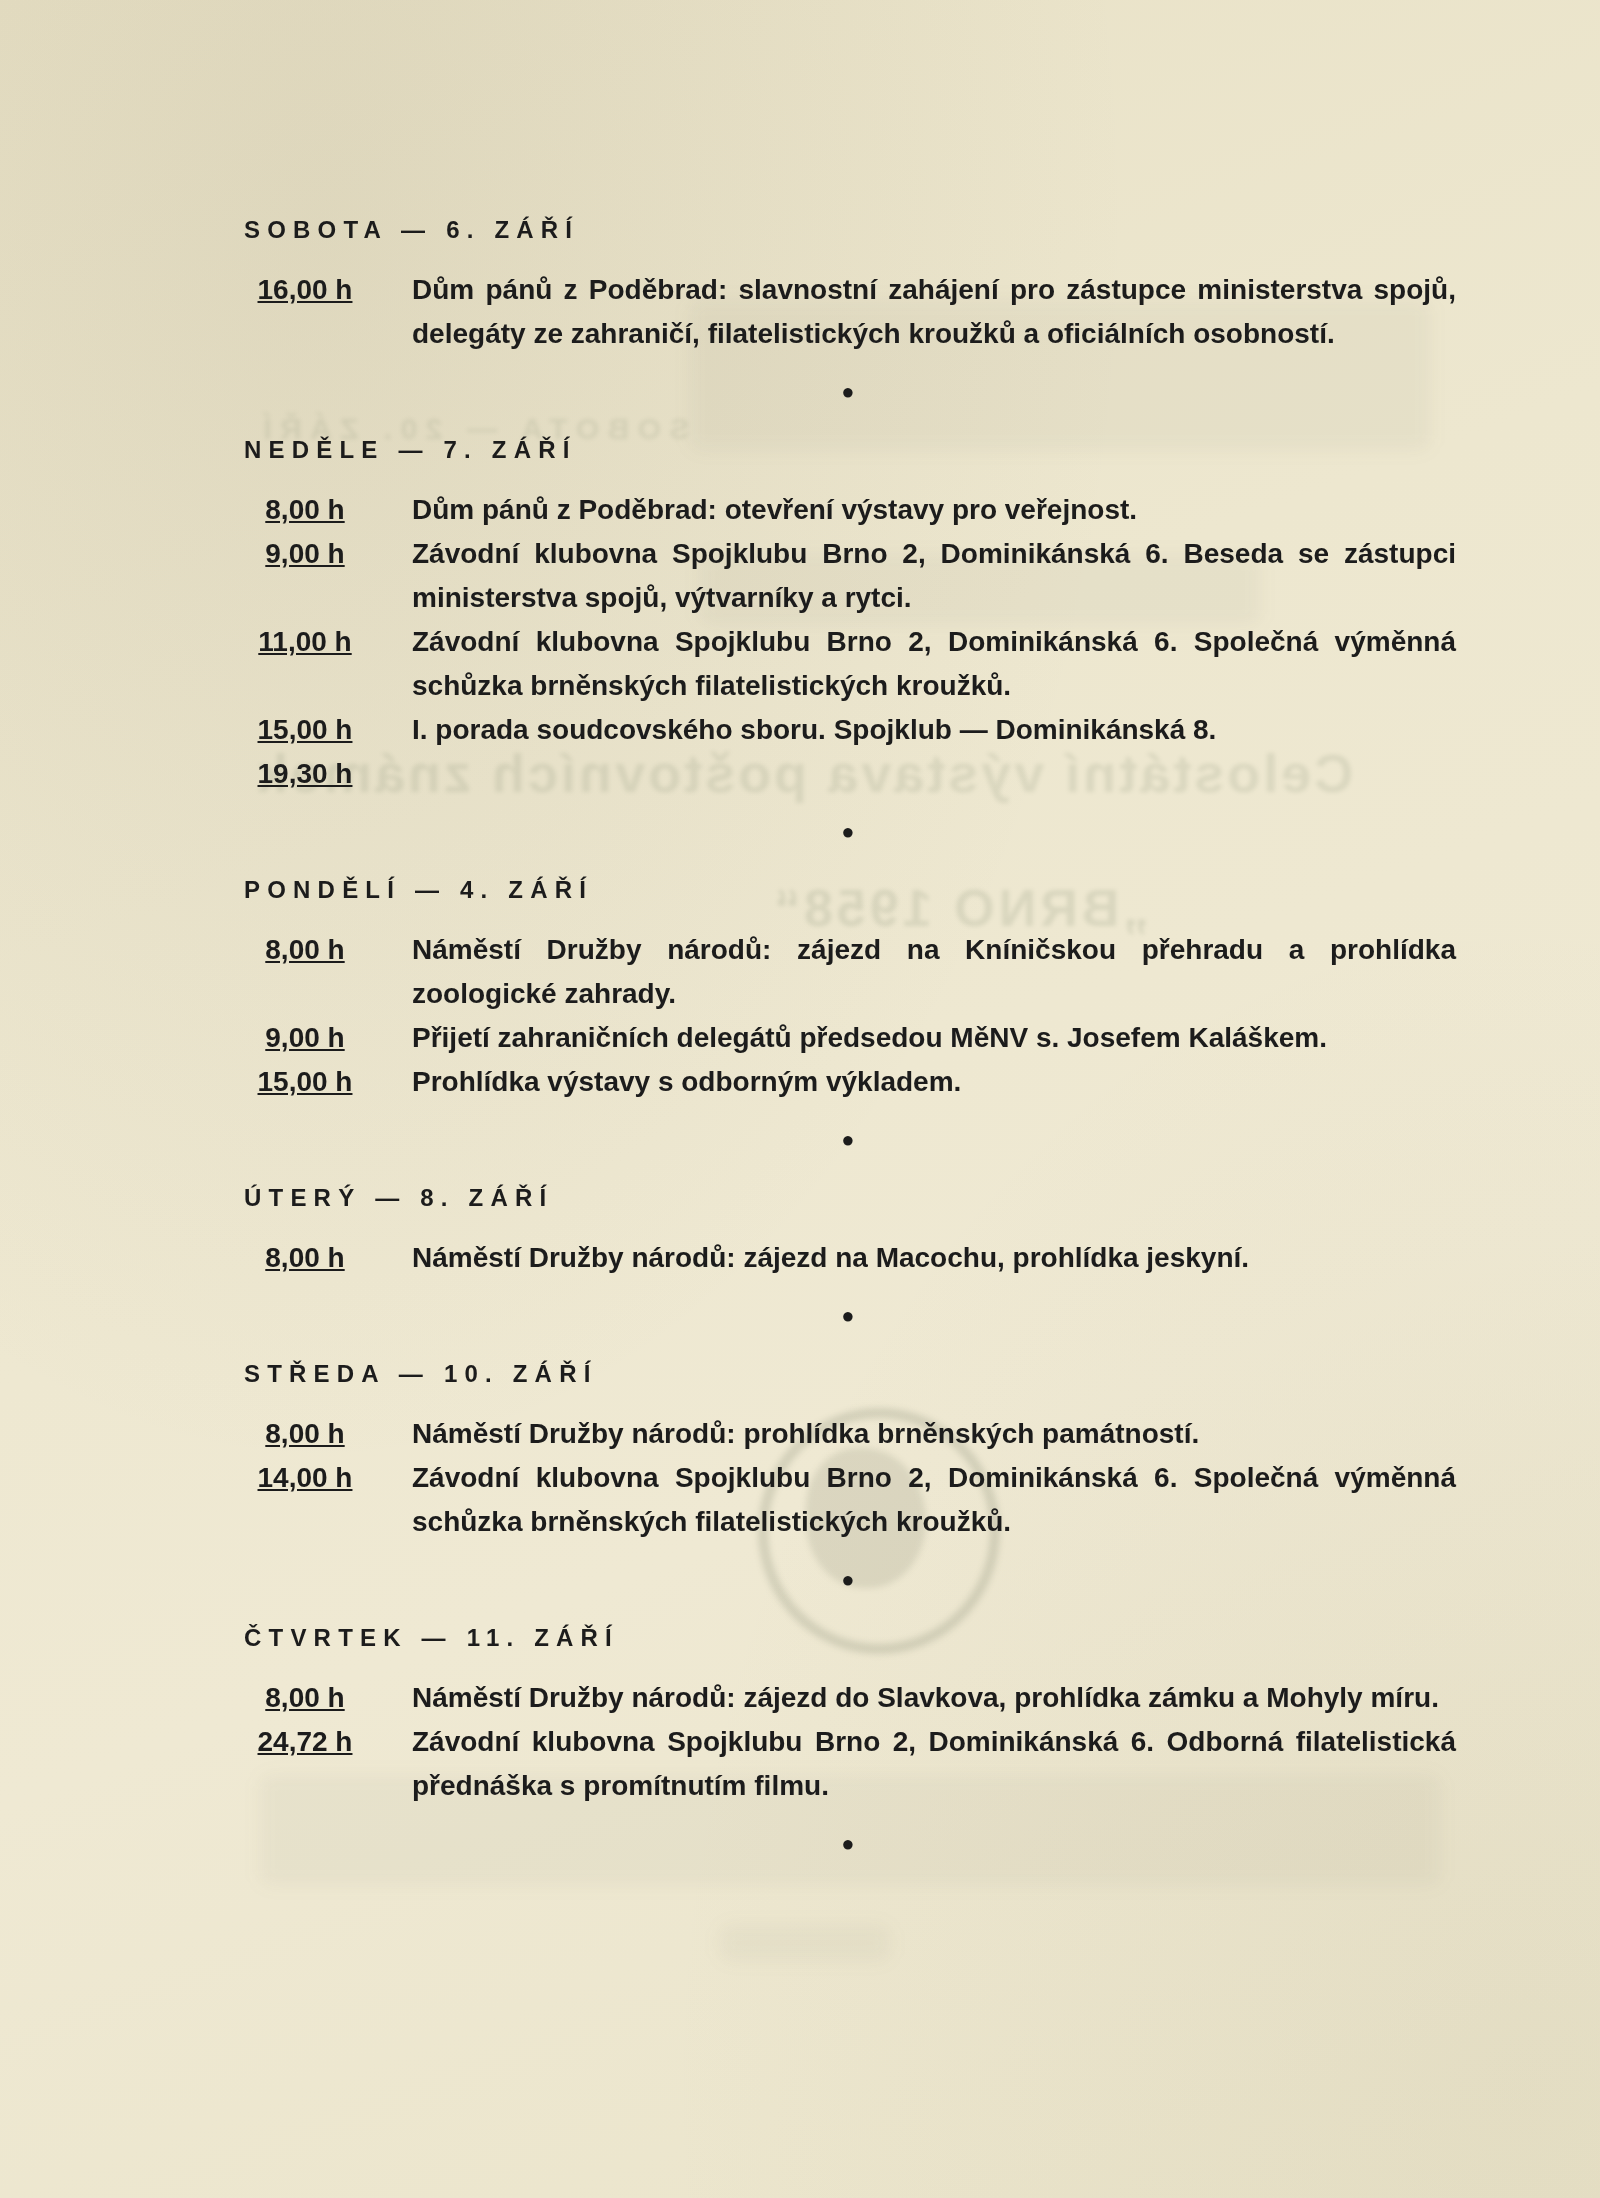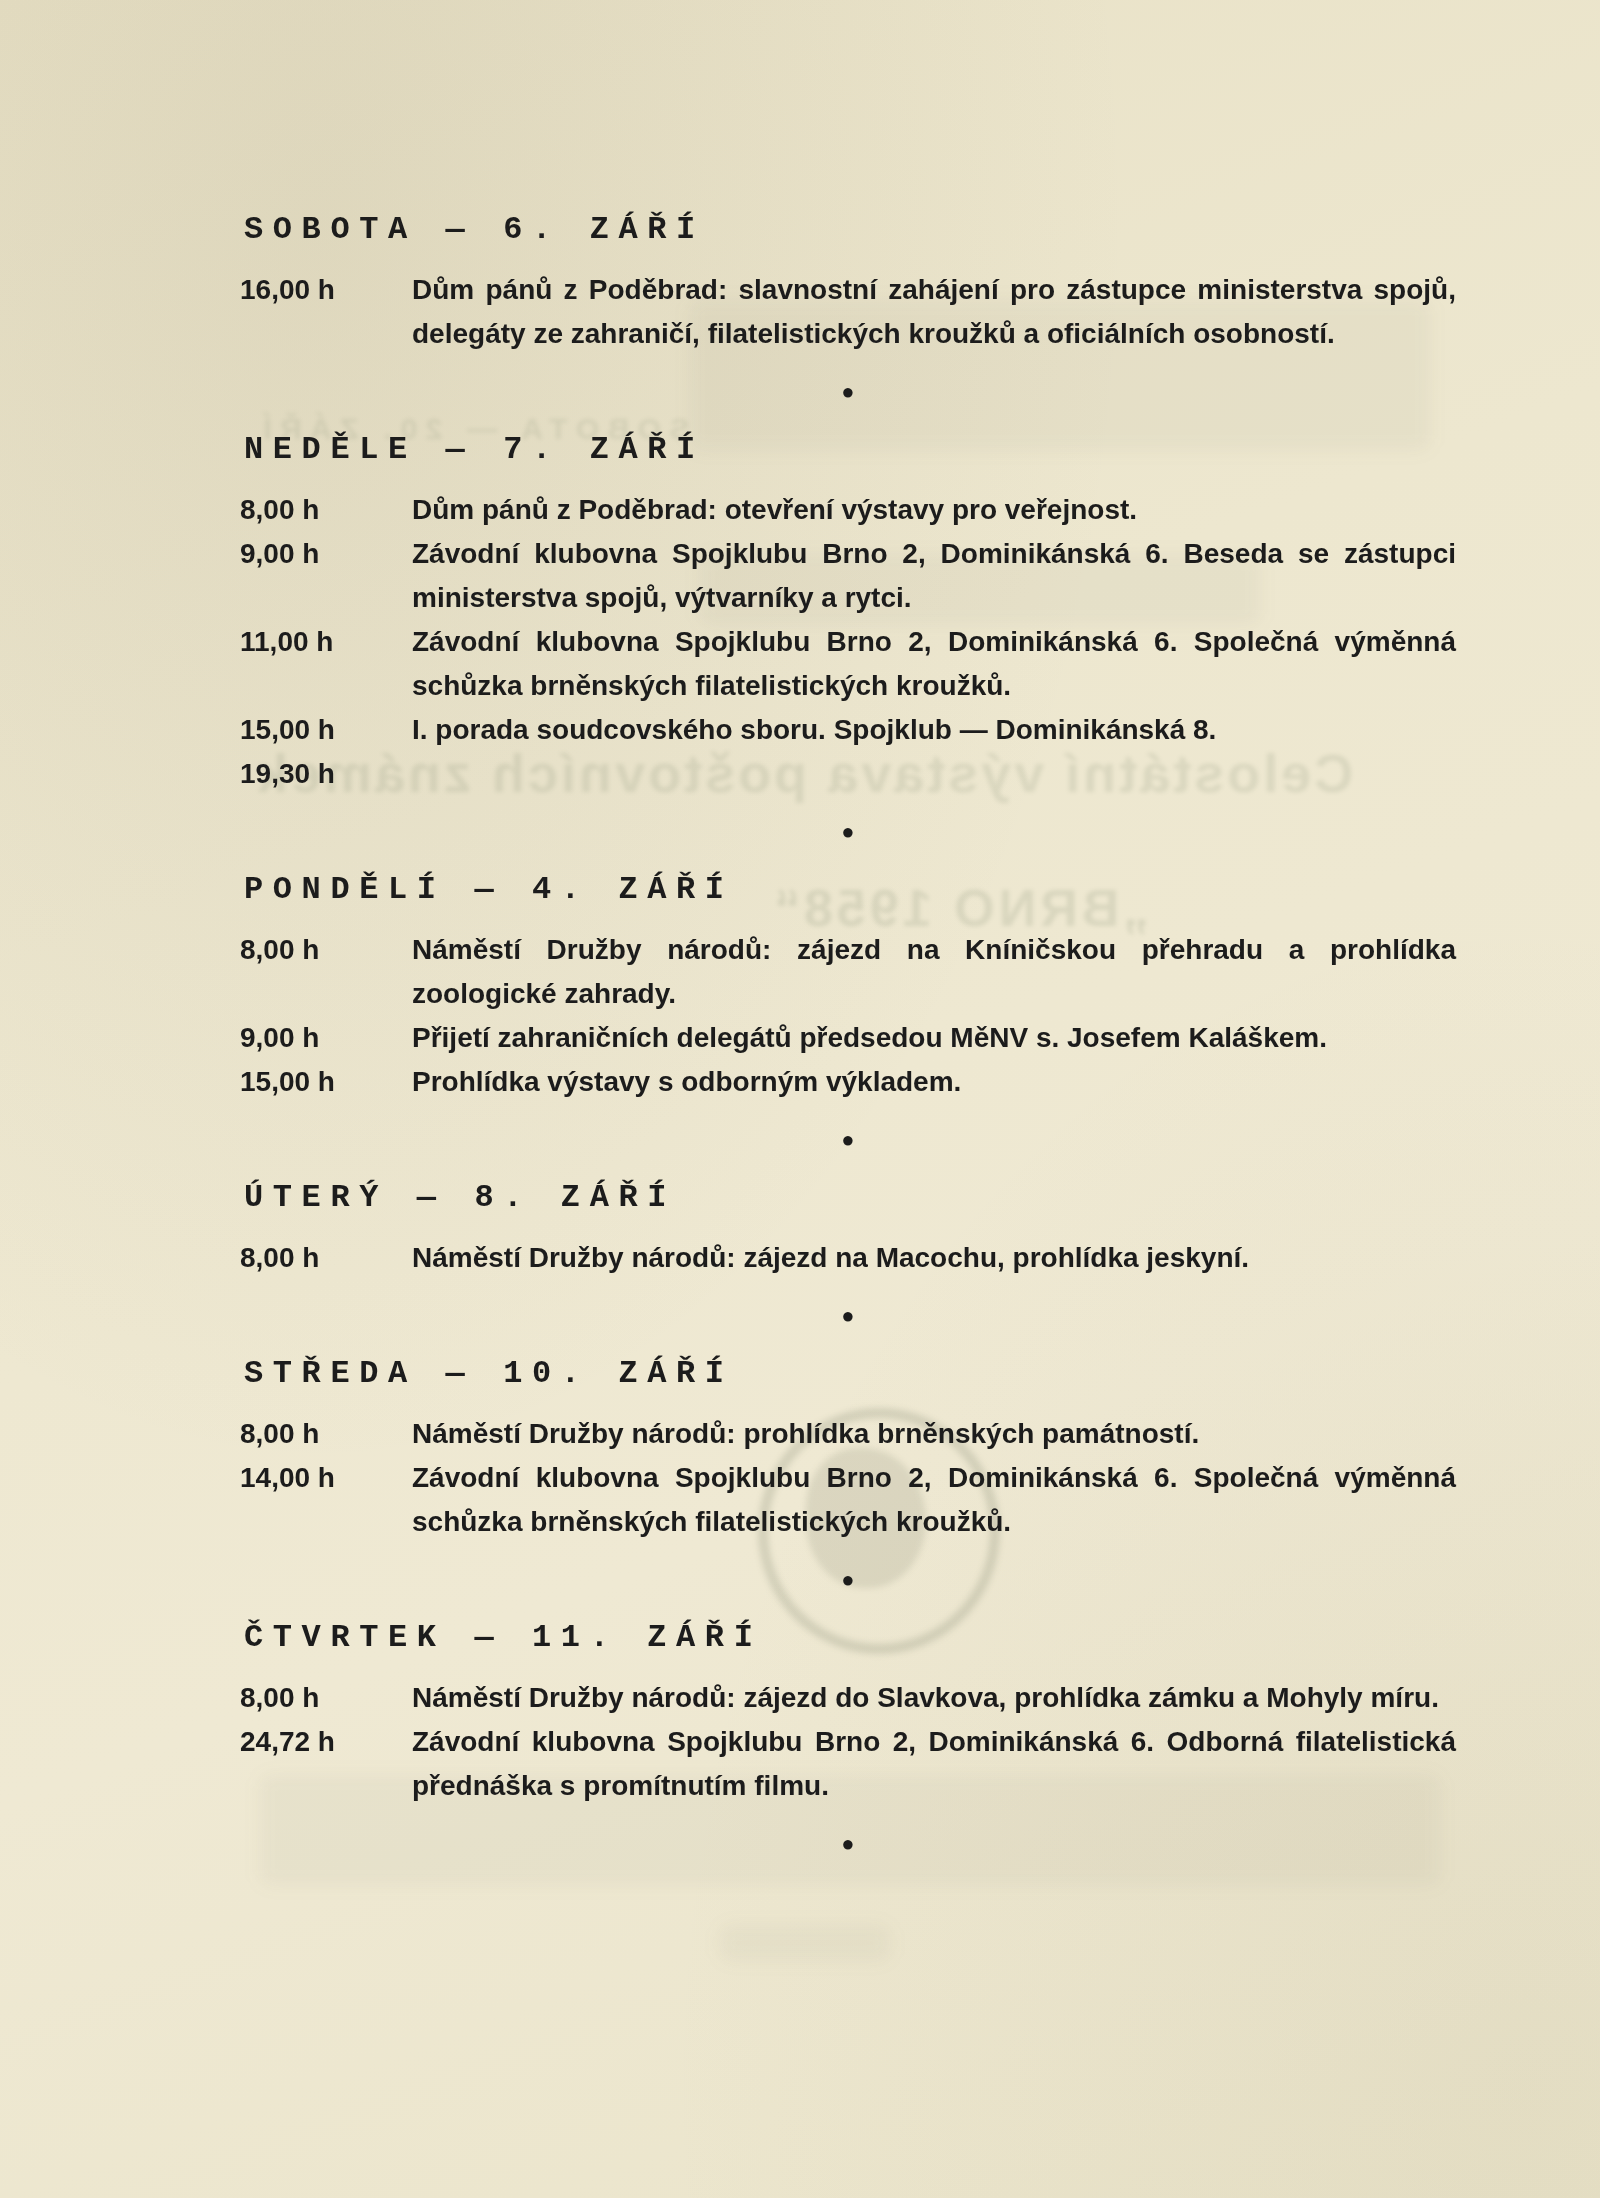--- a/index.html
+++ b/index.html
@@ -20,39 +20,39 @@
   }
 
   
   .content {
     position: absolute;
     left: 240px; top: 208px;
     width: 1216px;
   }
   .day-title {
     margin: 0 0 16px 4px;
-    font-size: 32px;
+    font-size: 24px;
     font-weight: 700;
     line-height: 44px;
     letter-spacing: 0.30em;
     white-space: nowrap;
-    font-family: Liberation Mono, monospace;
   }
   .event {
     display: flex;
     margin: 0;
     font-size: 28px;
     font-weight: 700;
     line-height: 44px;
   }
   .event-time {
     flex: none;
     width: 130px;
-    text-align: left;
+    text-align: center;
     white-space: nowrap;
+    text-decoration: underline;
   }
   .event-text {
     flex: 1;
     margin-left: 42px;
     text-align: justify;
   }
   .divider {
     margin: 22px 0 22px 0;
     text-align: center;
     font-size: 22px;

